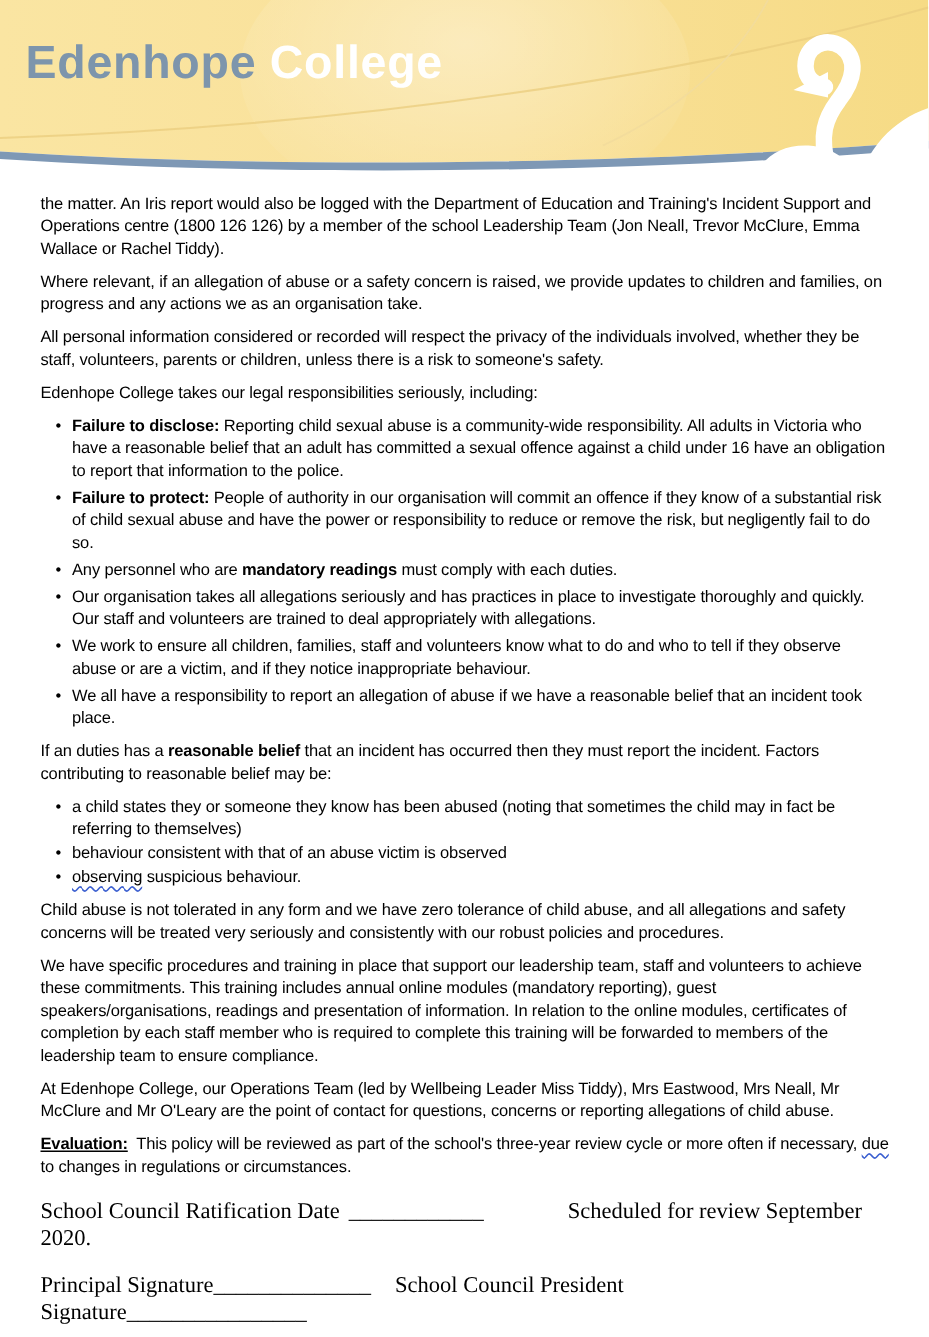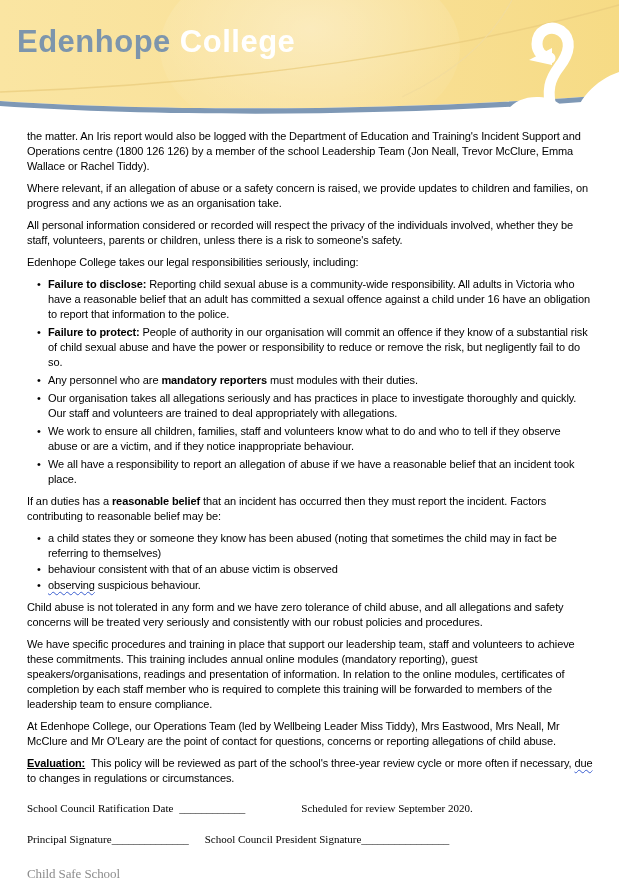--- a/index.html
+++ b/index.html
@@ -18,21 +18,21 @@
   .content span{white-space:pre-wrap;}
   .b{font-weight:bold;text-align:center;}
   .u{text-decoration:underline;}
   .w{text-decoration:underline;text-decoration-style:wavy;text-decoration-color:#3B5FD0;
      text-decoration-thickness:1px;text-underline-offset:2px;}
   ul.bullets{list-style:none;margin:0 0 7px;padding:0 0 0 10px;}
   ul.bullets li{position:relative;padding-left:11px;margin:0 0 3px;}
   ul.bullets.tight li{margin:0 0 1px;}
   ul.bullets li::before{content:"\2022";position:absolute;left:0;top:0;}
   
-  .sig-row{margin-top:13px;font-family:"Liberation Serif",serif;font-size:11px;
+  .sig-row{margin-top:13px;font-family:"Liberation Serif",serif;font-size:15px;
            letter-spacing:0;line-height:18px;white-space:nowrap;}
   .sig-row .gap{margin-left:6px;}
   .sig-row .review{margin-left:56px;}
   .sig-row .president{margin-left:16px;}
   .footer-line{margin-top:18px;font-family:"Liberation Serif",serif;font-size:13px;color:#8C8C8C;}
 </style>
 </head>
 <body>
 
 <div class="page">
@@ -72,21 +72,21 @@
 
   <div class="content">
     <div>
         <p><span>the matter. An Iris report would also be logged with the Department of Education and Training's Incident Support and Operations centre (1800 126 126) by a member of the school Leadership Team (Jon Neall, Trevor McClure, Emma Wallace or Rachel Tiddy).</span></p>
         <p><span>Where relevant, if an allegation of abuse or a safety concern is raised, we provide updates to children and families, on progress and any actions we as an organisation take.</span></p>
         <p><span>All personal information considered or recorded will respect the privacy of the individuals involved, whether they be staff, volunteers, parents or children, unless there is a risk to someone's safety.</span></p>
         <p><span>Edenhope College takes our legal responsibilities seriously, including:</span></p>
         <ul class="bullets">
           <li><span class="b">Failure to disclose:</span><span> Reporting child sexual abuse is a community-wide responsibility. All adults in Victoria who have a reasonable belief that an adult has committed a sexual offence against a child under 16 have an obligation to report that information to the police.</span></li>
           <li><span class="b">Failure to protect:</span><span> People of authority in our organisation will commit an offence if they know of a substantial risk of child sexual abuse and have the power or responsibility to reduce or remove the risk, but negligently fail to do so.</span></li>
-          <li><span>Any personnel who are </span><span class="b">mandatory reporters</span><span> must modules with their duties.</span></li>
+          <li><span>Any personnel who are </span><span class="b">mandatory readings</span><span> must comply with each duties.</span></li>
           <li><span>Our organisation takes all allegations seriously and has practices in place to investigate thoroughly and quickly. Our staff and volunteers are trained to deal appropriately with allegations.</span></li>
           <li><span>We work to ensure all children, families, staff and volunteers know what to do and who to tell if they observe abuse or are a victim, and if they notice inappropriate behaviour.</span></li>
           <li><span>We all have a responsibility to report an allegation of abuse if we have a reasonable belief that an incident took place.</span></li>
         </ul>
         <p><span>If an duties has a </span><span class="b">reasonable belief</span><span> that an incident has occurred then they must report the incident. Factors contributing to reasonable belief may be:</span></p>
         <ul class="bullets tight">
           <li><span>a child states they or someone they know has been abused (noting that sometimes the child may in fact be referring to themselves)</span></li>
           <li><span>behaviour consistent with that of an abuse victim is observed</span></li>
           <li><span class="w">observing</span><span> suspicious behaviour.</span></li>
         </ul>

